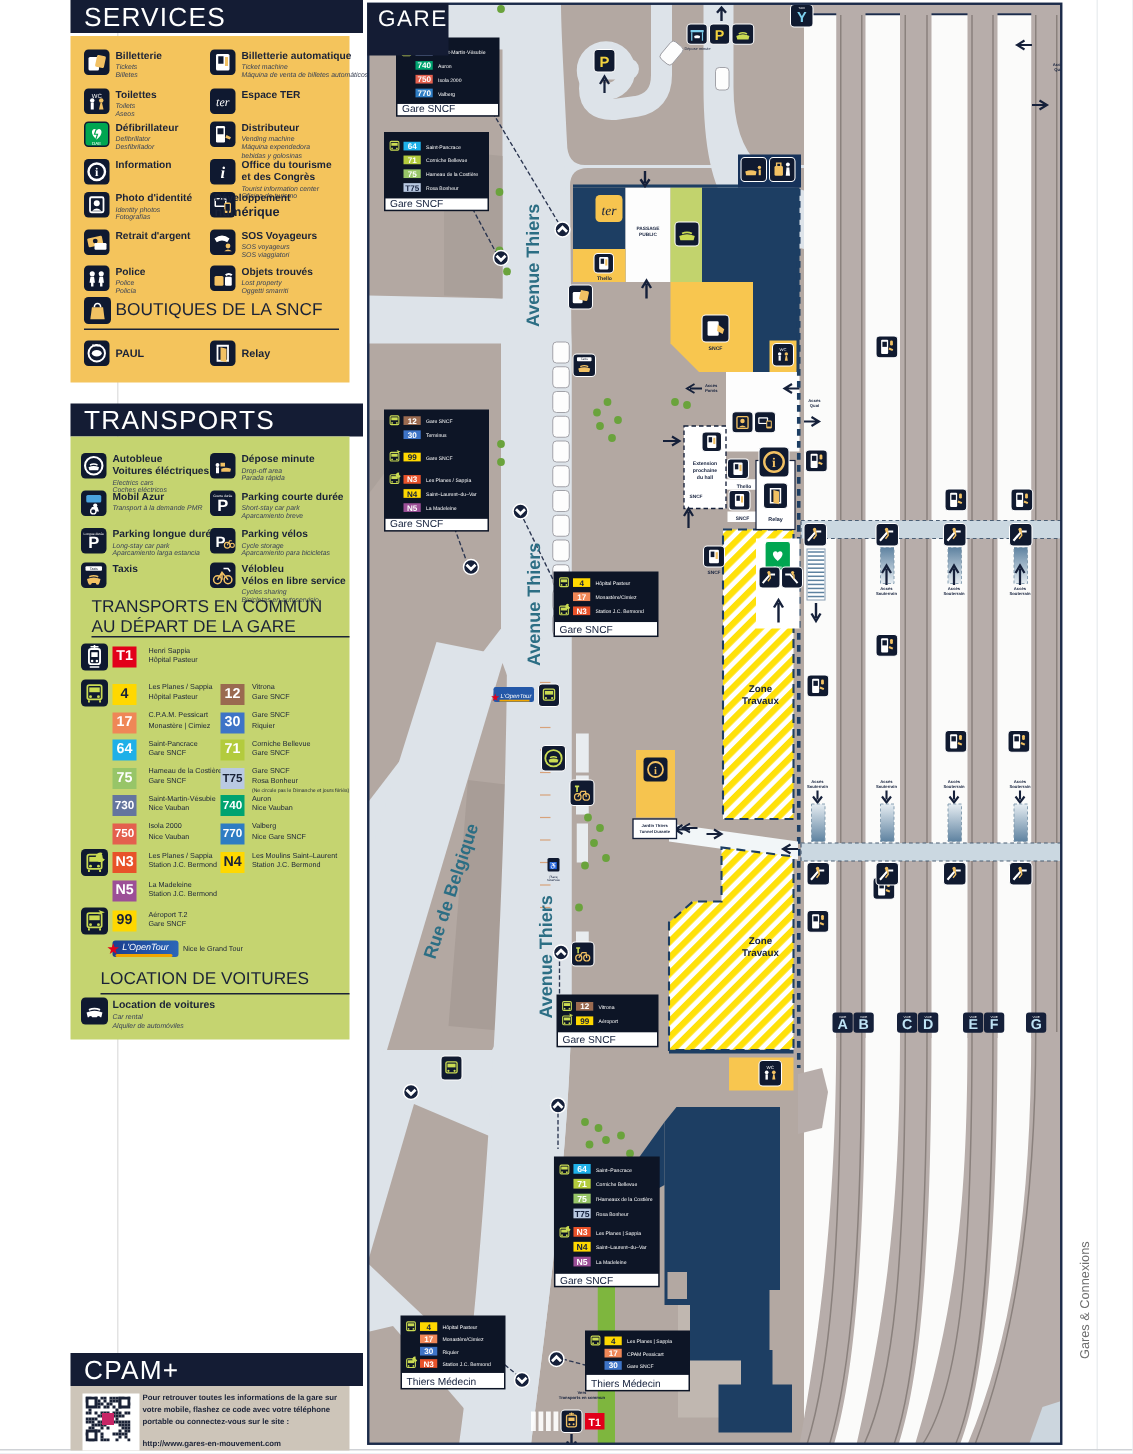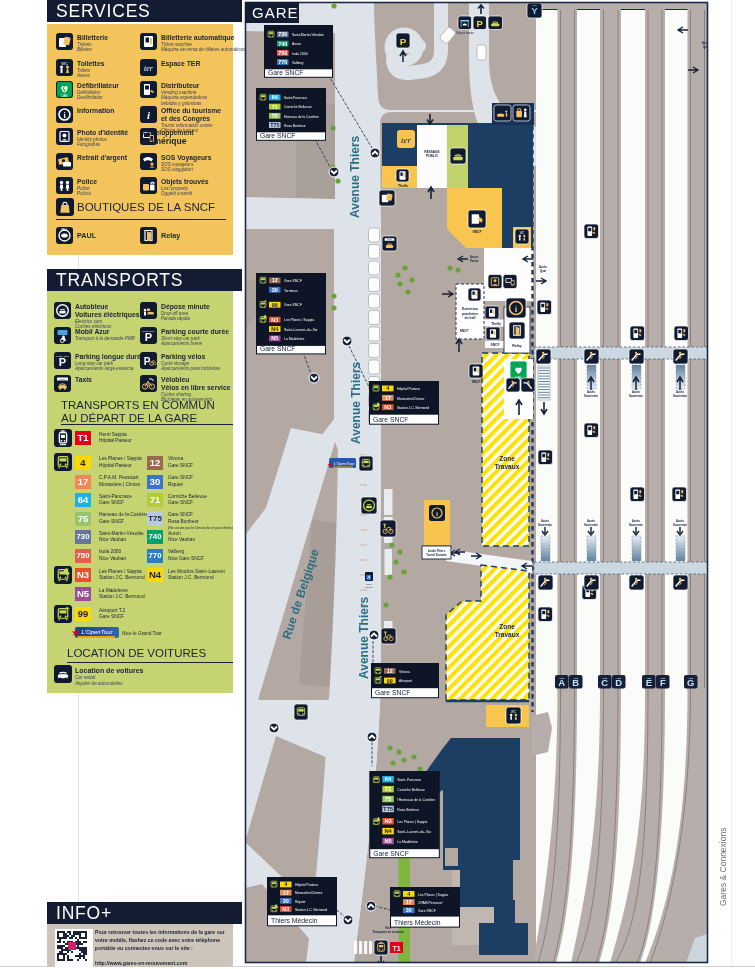--- a/index.html
+++ b/index.html
@@ -622,21 +622,21 @@
         <use href="#tr-rental"></use>
       </svg>
     </div>
     <div class="it" style="left:28px;top:376px;width:80px;">
       <div class="nm" style="font-size:7.0px;">Location de voitures</div>
       <div class="sub">Car rental</div>
       <div class="sub">Alquiler de automóviles</div>
     </div>
   </div>
 
-<div class="hdr" style="top:902px;">INFO+</div>
+<div class="hdr" style="top:902px;">CPAM+</div>
 
 <div class="panel" id="infoplus" style="top:924px;height:43px;background:#cdc5b9;">
     <div class="it" style="left:8px;top:5px;width:34px;height:34px;background:#fff;padding:2px;">
       <svg width="30" height="30" viewBox="0 0 30 30">
         <rect x="0" y="0" width="30" height="30" fill="#fff"></rect>
         <rect x="0" y="0" width="2" height="2" fill="#1a2237"></rect>
         <rect x="2" y="0" width="2" height="2" fill="#1a2237"></rect>
         <rect x="6" y="0" width="2" height="2" fill="#1a2237"></rect>
         <rect x="10" y="0" width="2" height="2" fill="#1a2237"></rect>
         <rect x="12" y="0" width="2" height="2" fill="#1a2237"></rect>
@@ -1417,13 +1417,13 @@
         <text x="507" y="629" font-size="6.5" font-weight="bold" fill="#14203c" text-anchor="middle">Zone</text>
         <text x="507" y="637" font-size="6.5" font-weight="bold" fill="#14203c" text-anchor="middle">Travaux</text>
       </g>
 </g>
 
 <text transform="translate(726,906) rotate(-90)" font-size="8.5" fill="#6d6d6d" font-family="Liberation Sans">Gares &amp; Connexions</text>
 
 <rect x="245.5" y="2.5" width="462" height="960" fill="none" stroke="#1b2b4a" stroke-width="1.6"></rect>
 </svg>
 
-<div style="position:absolute;left:245px;top:2px;width:47px;height:21px;background:#141c34;color:#fff;font-size:15px;letter-spacing:1px;padding-left:7px;line-height:21px;">GARE</div>
+<div style="position:absolute;left:245px;top:2px;width:47px;height:35px;background:#141c34;color:#fff;font-size:15px;letter-spacing:1px;padding-left:7px;line-height:21px;">GARE</div>
 
 </body></html>

